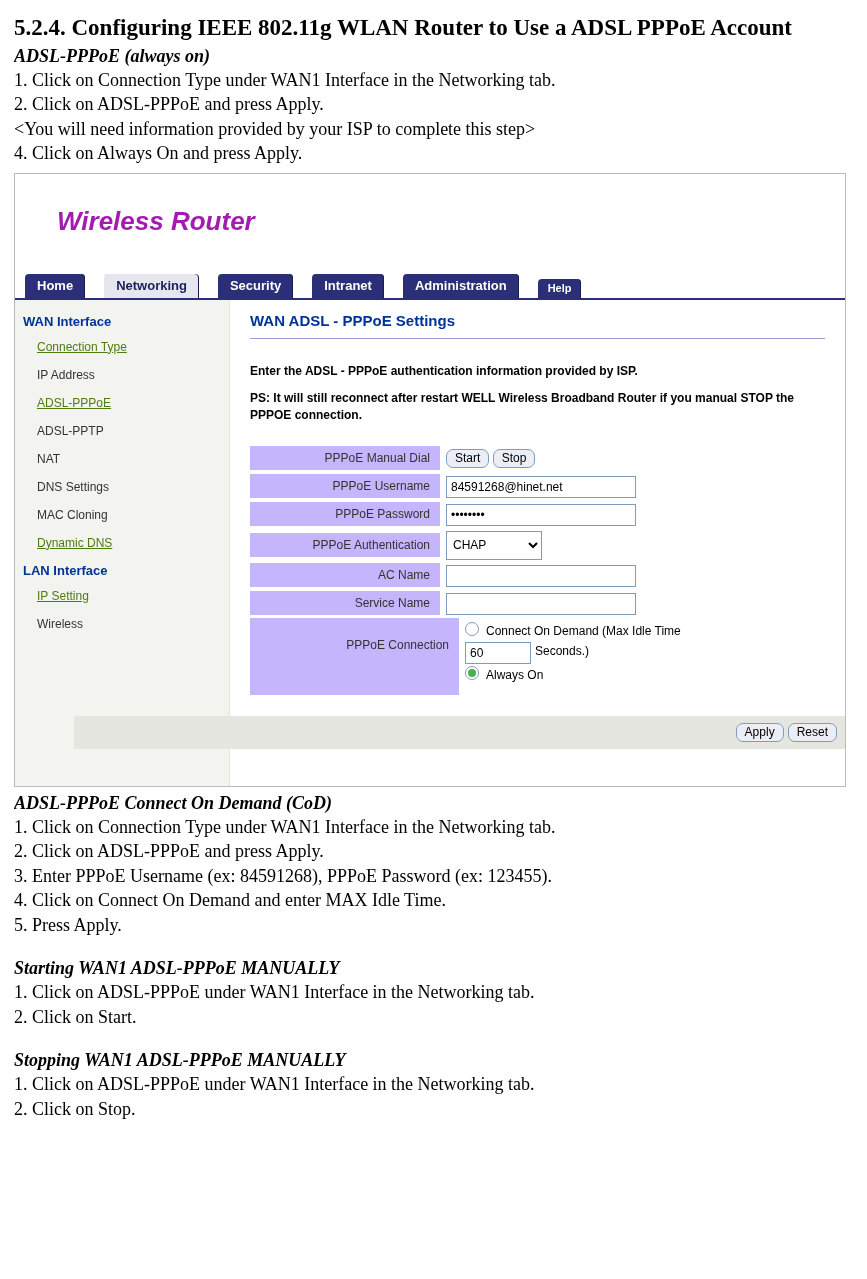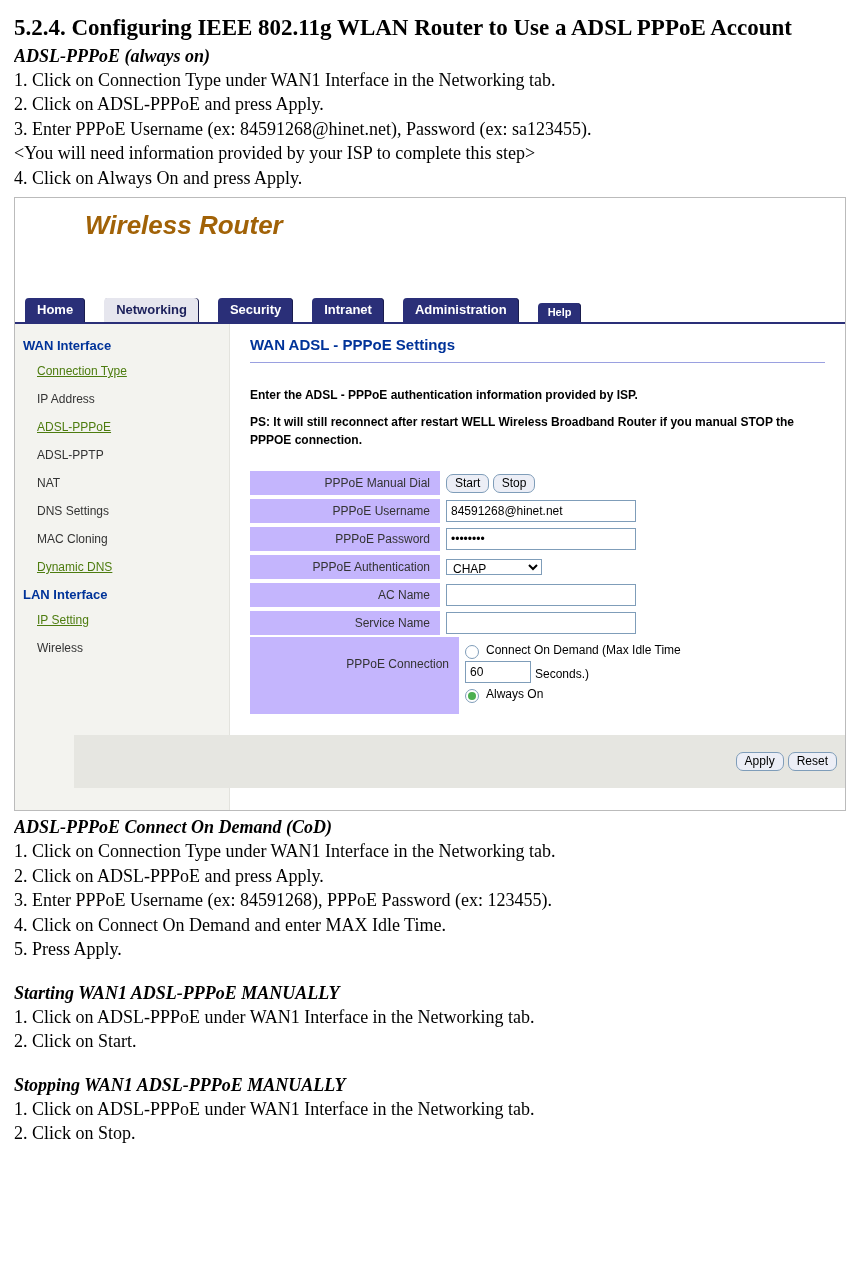--- a/index.html
+++ b/index.html
@@ -36,27 +36,26 @@
   }
   .router-banner {
     height: 98px;
     background: #fff;
     position: relative;
     border-bottom: 0;
   }
   .router-title {
     position: absolute;
     left: 42px;
-    top: 12px;
+    top: 32px;
     font-family: Verdana, Arial, sans-serif;
     font-size: 26px;
     font-weight: bold;
     font-style: italic;
-    color: #a16207;
-    margin-left: 28px;
+    color: #a21caf;
   }
   .tabbar {
     display: flex;
     align-items: flex-end;
     gap: 19px;
     background: #fff;
     padding: 0 10px 0 10px;
     height: 26px;
   }
   .tab {
@@ -144,36 +143,36 @@
     padding: 2px 4px;
     height: 16px;
     width: 180px;
     font-family: Arial, sans-serif;
   }
   .tinput.short { width: 56px; }
   .tselect {
     border: 1px solid #7f9db9;
     font-size: 12px;
     padding: 1px 2px;
-    height: 16px;
+    height: 29px;
     width: 96px;
     background: #fff;
   }
   .tbtn {
     border: 1px solid #7f9db9;
     background: #eceef6;
     font-size: 12px;
     padding: 1px 8px 2px;
     border-radius: 7px;
     cursor: pointer;
     font-family: Arial, sans-serif;
   }
   .radio-row {
     display: flex;
-    align-items: flex-end;
+    align-items: flex-start;
     gap: 4px;
     font-size: 12px;
     line-height: 18px;
   }
   .radio-circle {
     display: inline-block;
     width: 12px; height: 12px;
     border: 1px solid #7f9db9;
     border-radius: 50%;
     background: #fff;
@@ -186,21 +185,21 @@
     left: 2px; top: 2px;
     width: 8px; height: 8px;
     border-radius: 50%;
     background: #4caf50;
   }
   .footer-bar {
     background: #e6e6e1;
     display: flex;
     justify-content: flex-end;
     gap: 4px;
-    padding: 17px 8px;
+    padding: 7px 8px;
     margin: 20px -20px 0 -176px;
   }
   .connection-block {
     display: flex;
     align-items: flex-start;
   }
   .connection-block .flabel {
     padding-top: 20px;
     height: 52px;
     padding-left: 23px;
@@ -209,21 +208,20 @@
 </head>
 <body>
 
 <h2>5.2.4. Configuring IEEE 802.11g WLAN Router to Use a ADSL PPPoE Account</h2>
 
 <div class="block">
   <div class="subheading">ADSL-PPPoE (always on)</div>
   <div class="steps">
     <p>1. Click on Connection Type under WAN1 Interface in the Networking tab.</p>
     <p>2. Click on ADSL-PPPoE and press Apply.</p>
-    <p>3. Enter PPPoE Username (ex: 84591268@hinet.net), Password (ex: sa123455).</p>
     <p>&lt;You will need information provided by your ISP to complete this step&gt;</p>
     <p>4. Click on Always On and press Apply.</p>
   </div>
 </div>
 
 <div class="router-wrap">
   <div class="router-banner">
     <div class="router-title">Wireless Router</div>
   </div>
 

